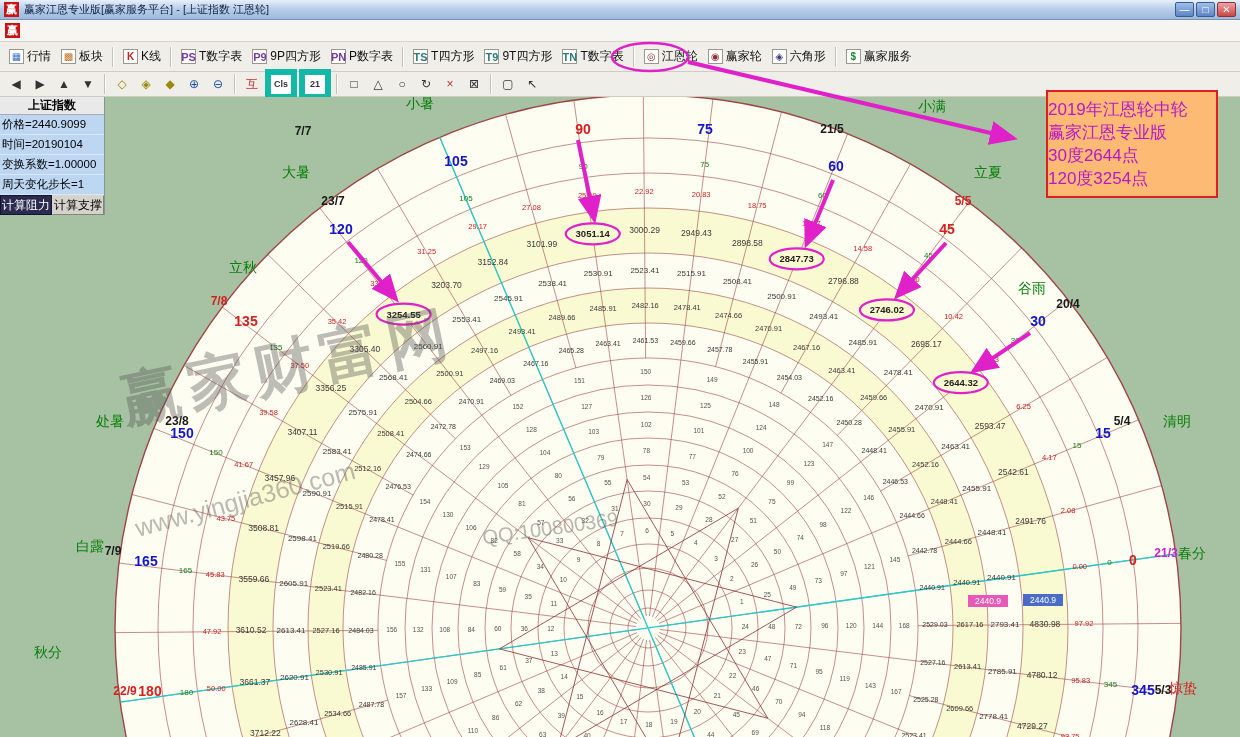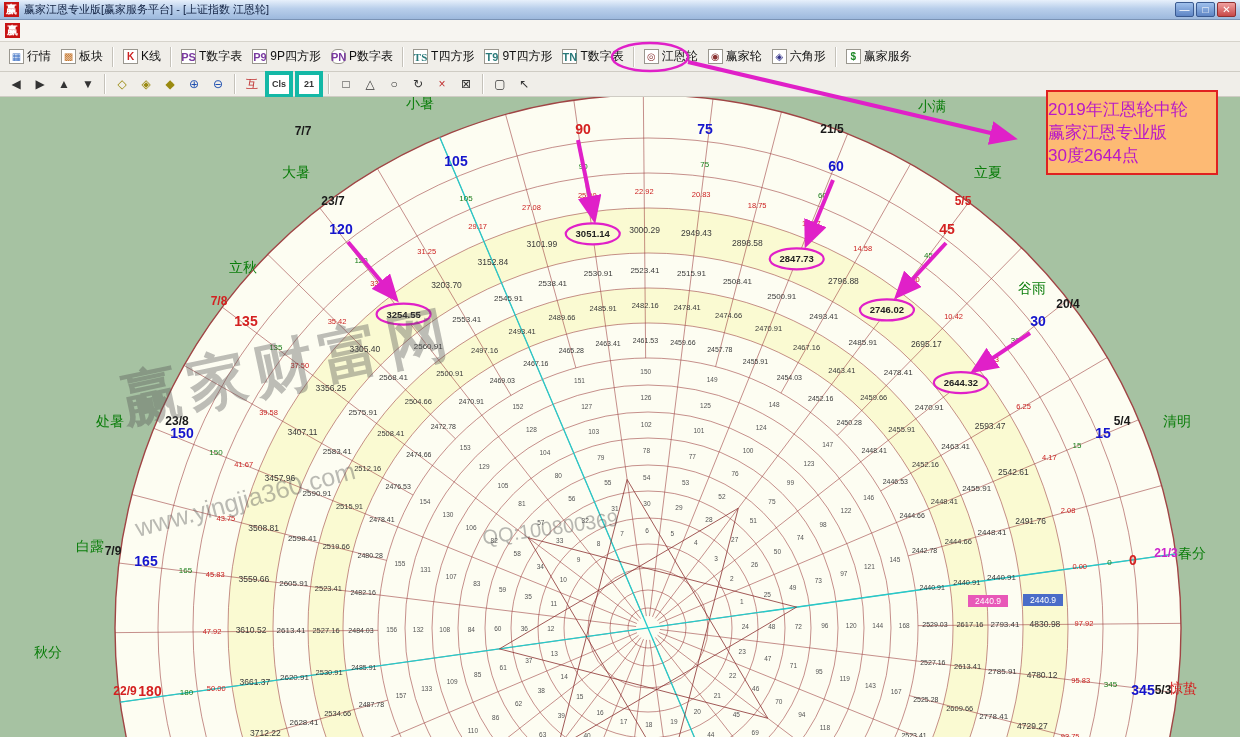--- a/index.html
+++ b/index.html
@@ -24,21 +24,21 @@
   .toolbar{height:30px;background:#f0eee9;border-bottom:1px solid #cfccc4;display:flex;align-items:center;
     padding:0 4px;box-sizing:border-box;}
   .toolbar2{height:25px;}
   .tsep{width:1px;height:20px;background:#c5c2ba;margin:0 4px;border-right:1px solid #fff;}
   .tb-item{display:inline-flex;align-items:center;gap:3px;padding:2px 5px;font-size:12px;color:#101010;}
   .tb-icon{width:15px;height:15px;border:1px solid #9a978f;background:#fff;display:inline-flex;
     align-items:center;justify-content:center;font-size:10px;font-weight:bold;box-sizing:border-box;}
   .tb-icon.lettered{font-size:11px;letter-spacing:0;}
   .dt-btn{width:20px;height:19px;display:inline-flex;align-items:center;justify-content:center;
     font-size:12px;color:#333;margin:0 1px;border:1px solid transparent;}
-  .dt-btn.boxed{border:4px solid #14b8a6;background:#fff;font-size:9px;font-weight:bold;}
+  .dt-btn.boxed{border:6px solid #14b8a6;background:#fff;font-size:9px;font-weight:bold;}
   
   .chart-area{position:absolute;left:0;top:97px;width:1240px;height:640px;background:#a6c2a2;overflow:hidden;}
   #wheel-svg{position:absolute;left:0;top:-97px;}
   #wheel-svg text{font-family:"Liberation Sans","DejaVu Sans",sans-serif;}
   .wm{position:absolute;white-space:nowrap;pointer-events:none;}
   .wm1{left:118px;top:230px;font-size:60px;font-weight:bold;color:rgba(85,85,85,.38);
     transform:rotate(-12deg);letter-spacing:8px;}
   .wm2{left:132px;top:388px;font-size:25px;color:rgba(85,85,85,.40);transform:rotate(-15deg);}
   .wm3{left:482px;top:420px;font-size:20px;color:rgba(95,95,95,.45);transform:rotate(-8deg);}
   
@@ -95,26 +95,26 @@
       <span class="tsep"></span>
       <span class="tb-item">
         <span class="tb-icon lettered" style="color: rgb(122, 58, 160);">PS</span>
         <span class="tb-label">T数字表</span>
       </span>
       <span class="tb-item">
         <span class="tb-icon lettered" style="color: rgb(122, 58, 160);">P9</span>
         <span class="tb-label">9P四方形</span>
       </span>
       <span class="tb-item">
-        <span class="tb-icon lettered" style="color: rgb(122, 58, 160); border-radius: 6px;">PN</span>
+        <span class="tb-icon lettered" style="color: rgb(122, 58, 160);">PN</span>
         <span class="tb-label">P数字表</span>
       </span>
       <span class="tsep"></span>
       <span class="tb-item">
-        <span class="tb-icon lettered" style="color: rgb(42, 122, 122); font-family: Liberation Serif, serif;">TS</span>
+        <span class="tb-icon lettered" style="color: rgb(42, 122, 122);">TS</span>
         <span class="tb-label">T四方形</span>
       </span>
       <span class="tb-item">
         <span class="tb-icon lettered" style="color: rgb(42, 122, 122);">T9</span>
         <span class="tb-label">9T四方形</span>
       </span>
       <span class="tb-item">
         <span class="tb-icon lettered" style="color: rgb(42, 122, 122); text-align: center;">TN</span>
         <span class="tb-label">T数字表</span>
       </span>
@@ -750,26 +750,40 @@
           <line x1="833" y1="180" x2="807" y2="243" stroke="#e020c8" stroke-width="4" marker-end="url(#arrh)"></line>
           <line x1="946" y1="243" x2="898" y2="295" stroke="#e020c8" stroke-width="4" marker-end="url(#arrh)"></line>
           <line x1="1030" y1="333" x2="975" y2="370" stroke="#e020c8" stroke-width="4" marker-end="url(#arrh)"></line>
         </g>
       </svg>
     <div class="wm wm1">赢家财富网</div>
     <div class="wm wm2">www.yingjia360.com</div>
     <div class="wm wm3">QQ:100800369</div>
   </div>
 
+  <div class="info-panel">
+    <div class="ip-title">上证指数</div>
+    <div id="ip-rows">
+        <div class="ip-row">价格=2440.9099</div>
+        <div class="ip-row">时间=20190104</div>
+        <div class="ip-row">变换系数=1.00000</div>
+        <div class="ip-row">周天变化步长=1</div>
+      </div>
+    <div class="ip-buttons" id="ip-buttons">
+        <span class="ip-btn active">计算阻力</span>
+        <span class="ip-btn">计算支撑</span>
+      </div>
+  </div>
 
   <div class="annotation-box">
     <div id="ab-lines">
         <div class="ab-line">2019年江恩轮中轮</div>
         <div class="ab-line">赢家江恩专业版</div>
         <div class="ab-line">30度2644点</div>
+        <div class="ab-line">120度3254点</div>
       </div>
   </div>
 
 </div>
 
 <svg id="overlay-svg" width="1240" height="737">
     <defs>
       <marker id="arrh2" markerWidth="7" markerHeight="6" refX="5.5" refY="3" orient="auto">
         <path d="M0,0 L7,3 L0,6 Z" fill="#e020c8"></path>
       </marker>

